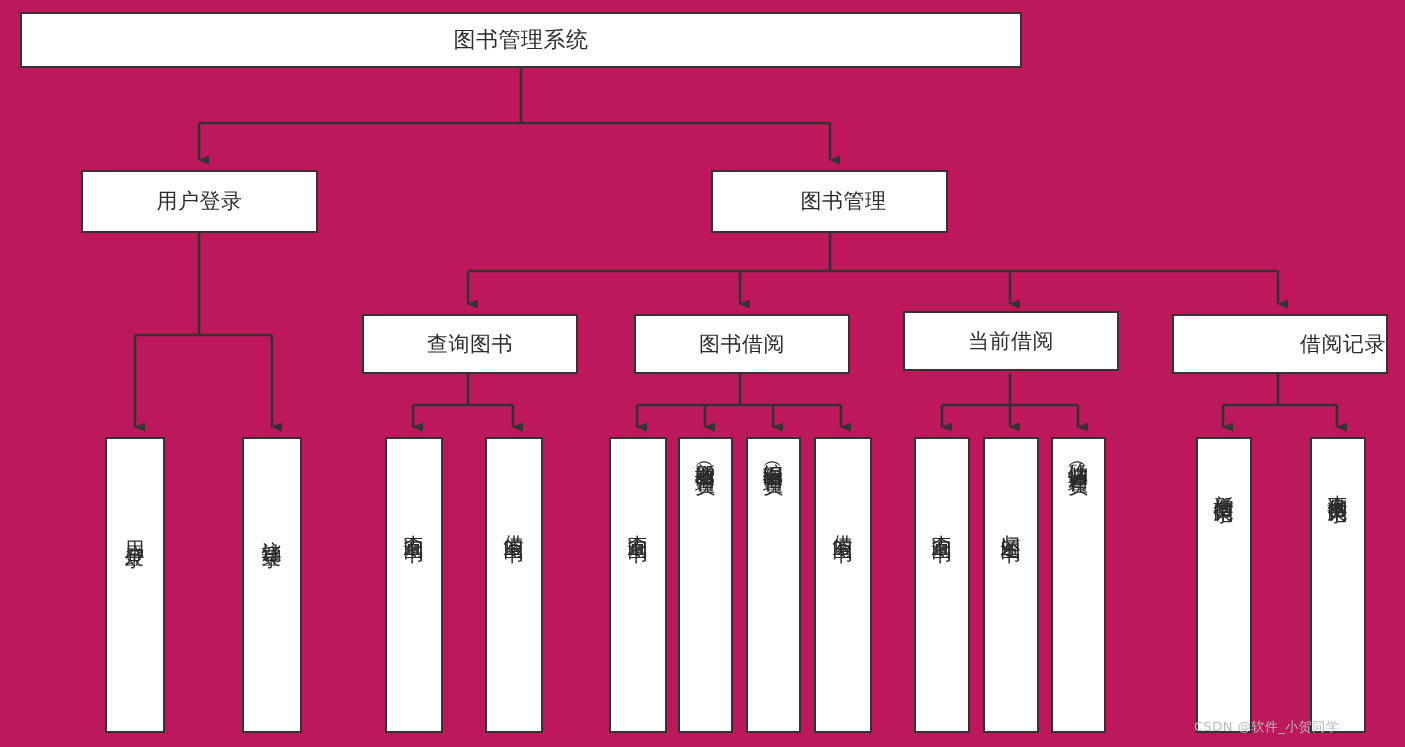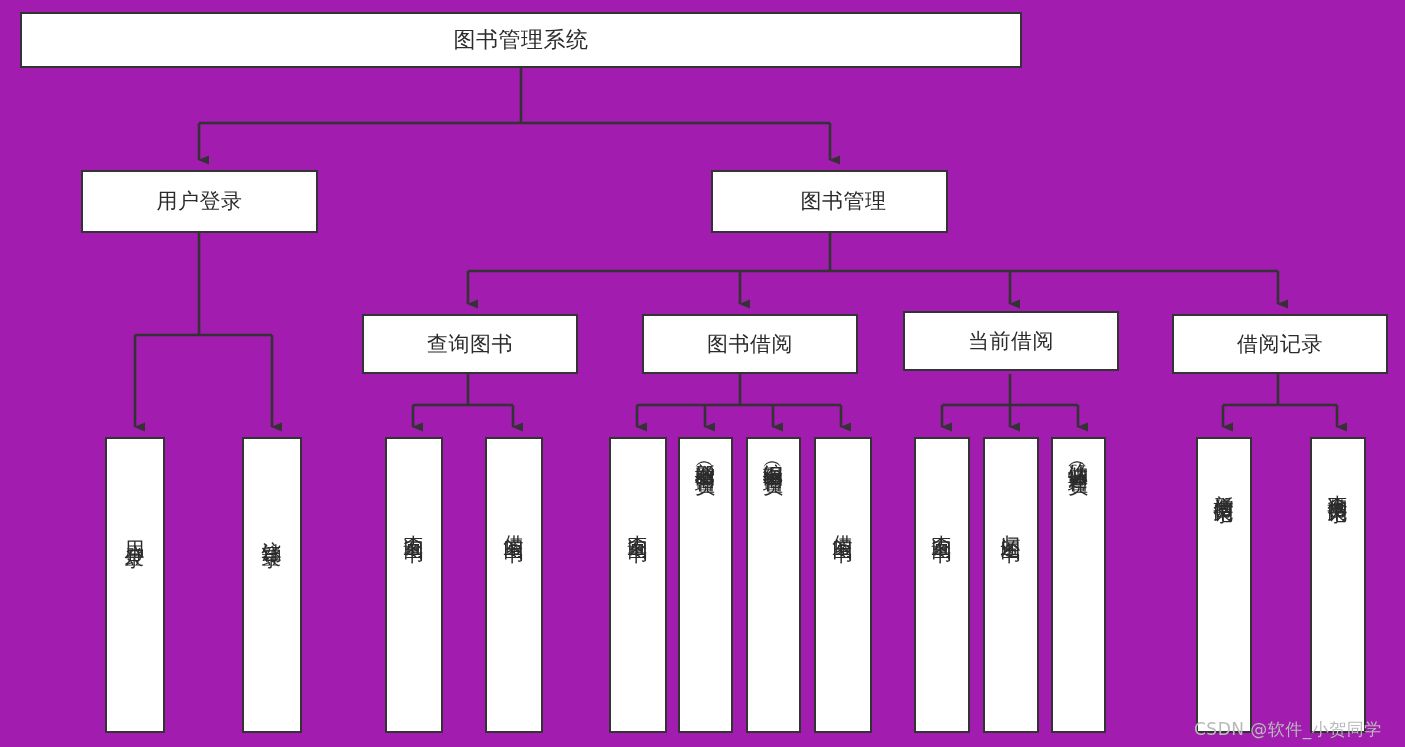--- a/index.html
+++ b/index.html
@@ -8,21 +8,21 @@
     padding: 0;
     background: #ffffff;
   }
   body {
     font-family: "DejaVu Sans", "Liberation Sans", sans-serif;
   }
   #canvas {
     position: relative;
     width: 1405px;
     height: 747px;
-    background: #a21caf;
+    background: #be185d;
     overflow: hidden;
   }
   #edges {
     position: absolute;
     left: 0;
     top: 0;
     width: 1405px;
     height: 747px;
   }
   .node {
@@ -62,21 +62,21 @@
     white-space: nowrap;
   }
   .v-node.tall-text .node-label {
     letter-spacing: 2px;
   }
   #root-node .node-label {
     font-size: 22px;
   }
   .watermark {
     position: absolute;
-    font-size: 17px;
+    font-size: 13px;
     color: #b9b9b9;
     white-space: nowrap;
     z-index: 3;
     letter-spacing: 0.5px;
   }
 </style>
 </head>
 <body>
 
 <div id="canvas">
@@ -138,27 +138,27 @@
   <div class="node h-node" style="left:81px; top:170px; width:237px; height:63px;">
     <span class="node-label">用户登录</span>
   </div>
   <div class="node h-node" style="left:711px; top:170px; width:237px; height:63px;padding-left:28px;">
     <span class="node-label">图书管理</span>
   </div>
 
   <div class="node h-node" style="left:362px; top:314px; width:216px; height:60px;">
     <span class="node-label">查询图书</span>
   </div>
-  <div class="node h-node" style="left:634px; top:314px; width:216px; height:60px;margin-left:8px;">
+  <div class="node h-node" style="left:634px; top:314px; width:216px; height:60px;">
     <span class="node-label">图书借阅</span>
   </div>
   <div class="node h-node" style="left:903px; top:311px; width:216px; height:60px;">
     <span class="node-label">当前借阅</span>
   </div>
-  <div class="node h-node" style="left:1172px; top:314px; width:216px; height:60px;">
+  <div class="node h-node" style="left:1172px; top:314px; width:216px; height:60px;justify-content:flex-end;">
     <span class="node-label">借阅记录</span>
   </div>
 
   <div class="node v-node" style="left:105px; top:437px; width:60px; height:296px; padding-top:86px;">
     <span class="node-label">用户登录</span>
   </div>
   <div class="node v-node" style="left:242px; top:437px; width:60px; height:296px; padding-top:86px;">
     <span class="node-label">注销登录</span>
   </div>
 

